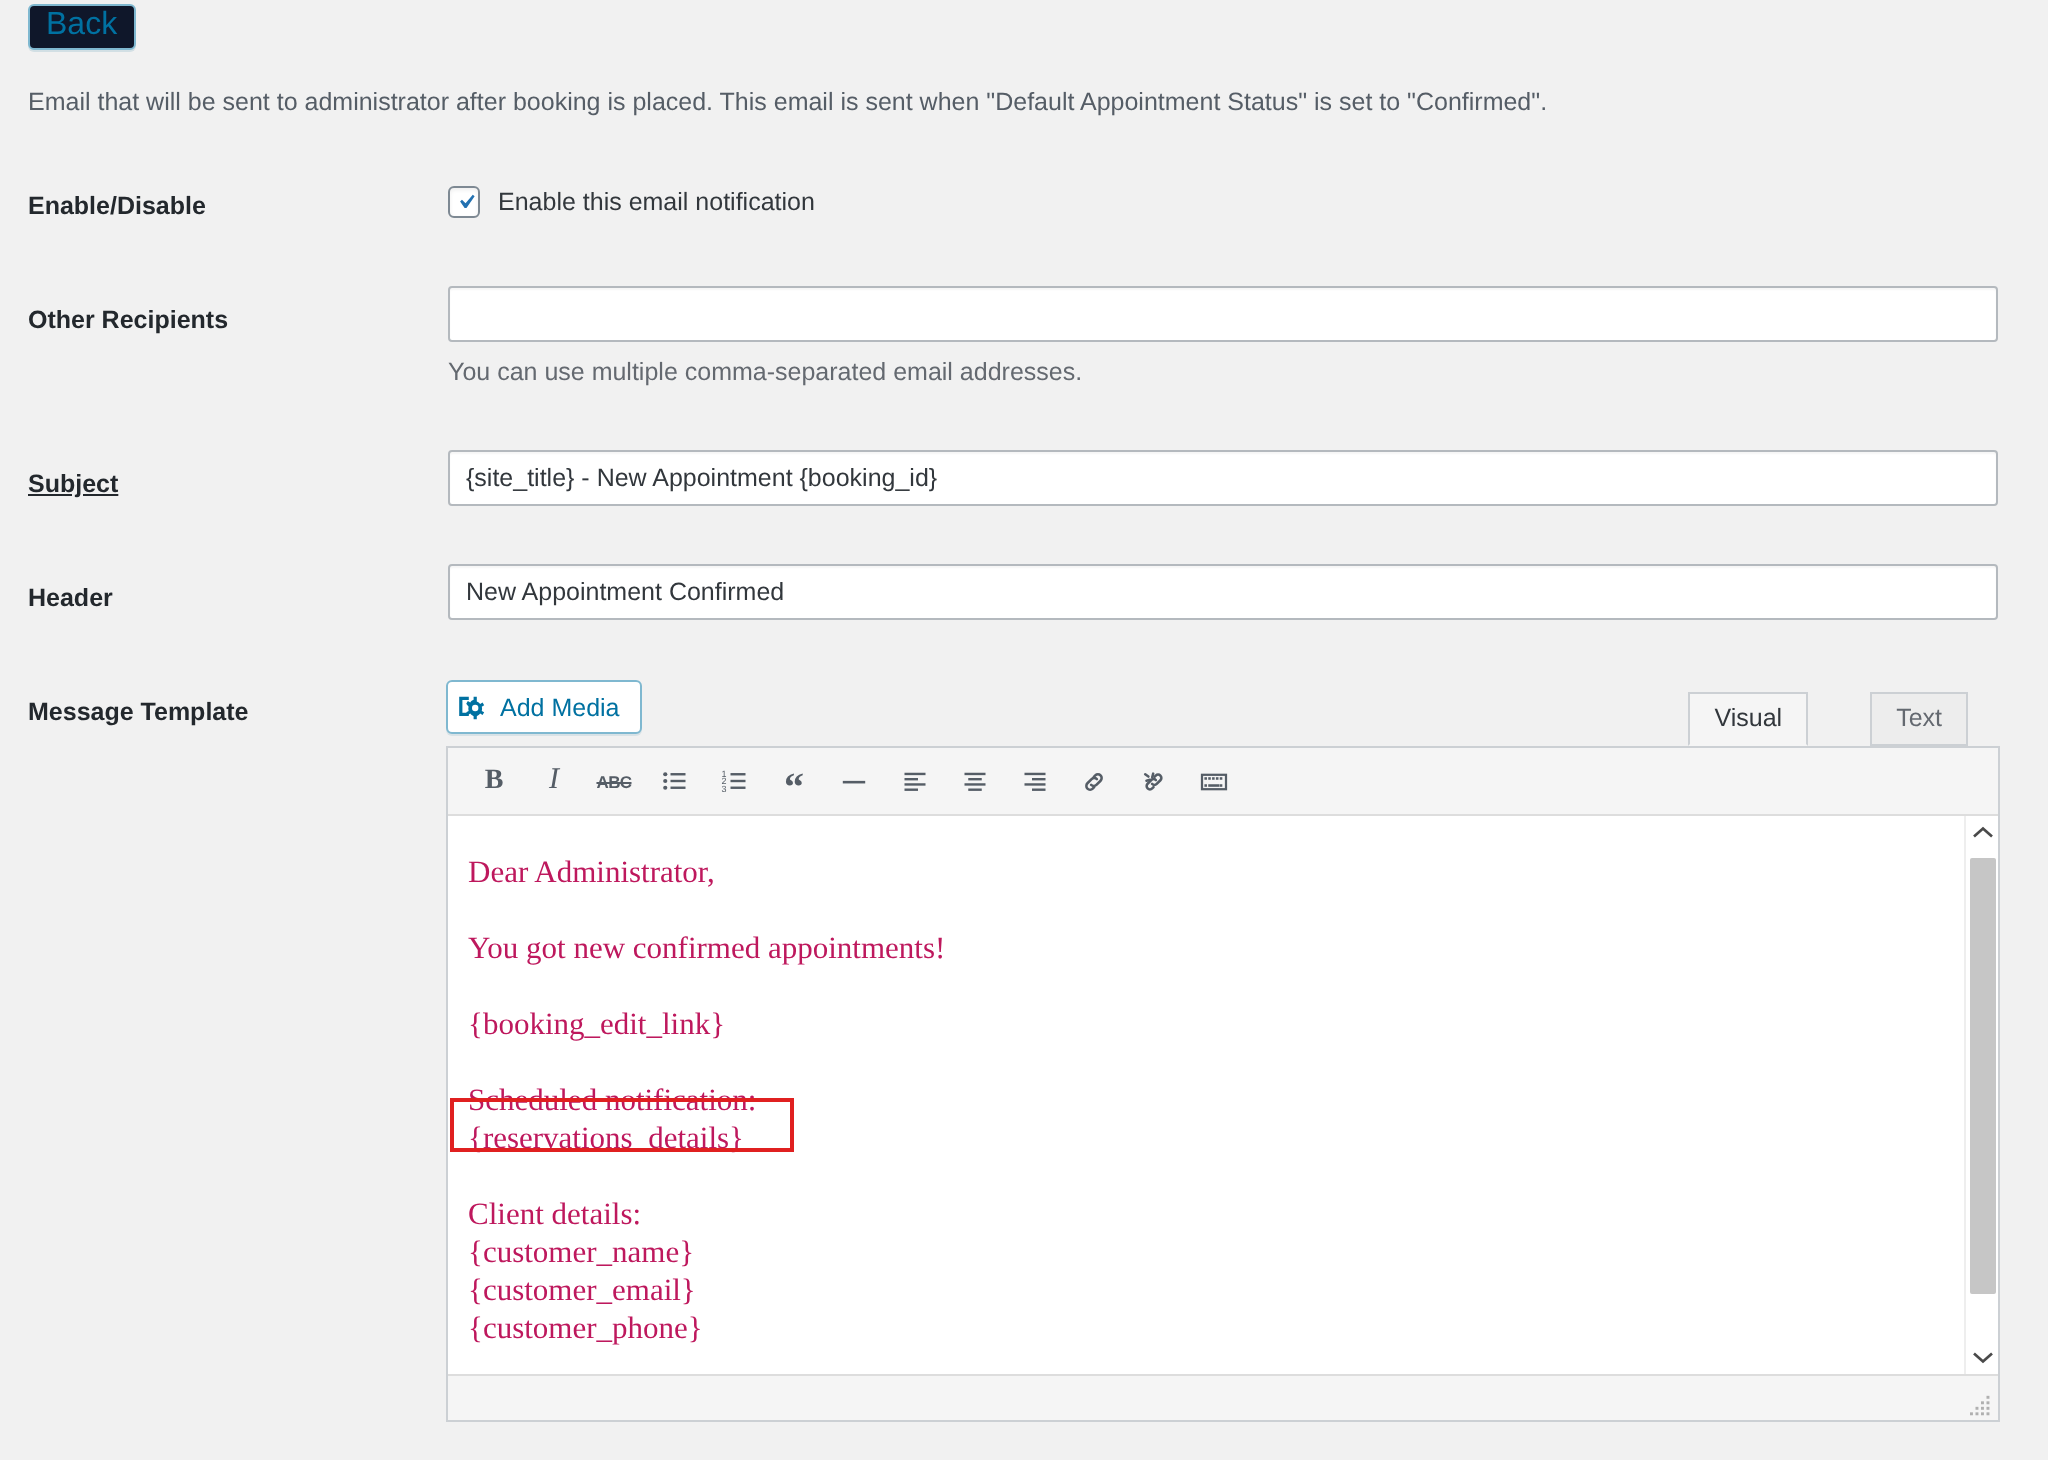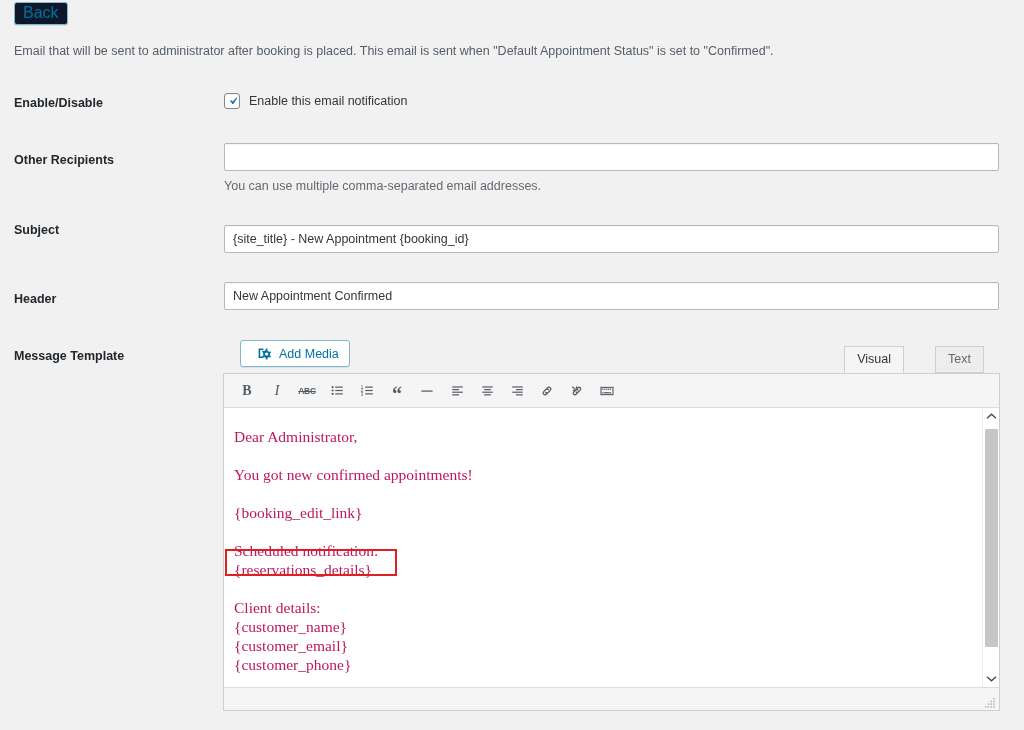--- a/index.html
+++ b/index.html
@@ -59,21 +59,21 @@
   .field-label {
     position: absolute;
     left: 14px;
     font-size: 12.5px;
     font-weight: bold;
     color: #23282d;
     line-height: 16px;
   }
   .label-enable   { top: 95px; }
   .label-others   { top: 152px; }
-  .label-subject  { top: 222px; }
+  .label-subject  { top: 234px; text-decoration: underline; }
   .label-header   { top: 291px; }
   .label-message  { top: 348px; }
 
   .checkbox-row {
     position: absolute;
     left: 224px;
     top: 93px;
     display: flex;
     align-items: flex-start;
     gap: 9px;
@@ -144,30 +144,29 @@
     height: 33px;
   }
   .add-media-btn {
     position: absolute;
     left: 0;
     top: 0;
     display: flex;
     align-items: center;
     gap: 6px;
     height: 27px;
-    padding: 0 10px 0 16px;
+    padding: 0 10px 0 4px;
     box-sizing: border-box;
     border: 1px solid #7fb8d0;
     border-radius: 3px;
     background: #fff;
     color: #0071a1;
     font-size: 12.5px;
     cursor: pointer;
     box-shadow: 0 1px 0 rgba(120,170,190,0.2);
-    margin-left: 17px;
   }
   .add-media-btn svg { display: block; }
 
   .editor-tabs {
     position: absolute;
     right: 16px;
     bottom: 0;
     display: flex;
     align-items: center;
     gap: 32px;

